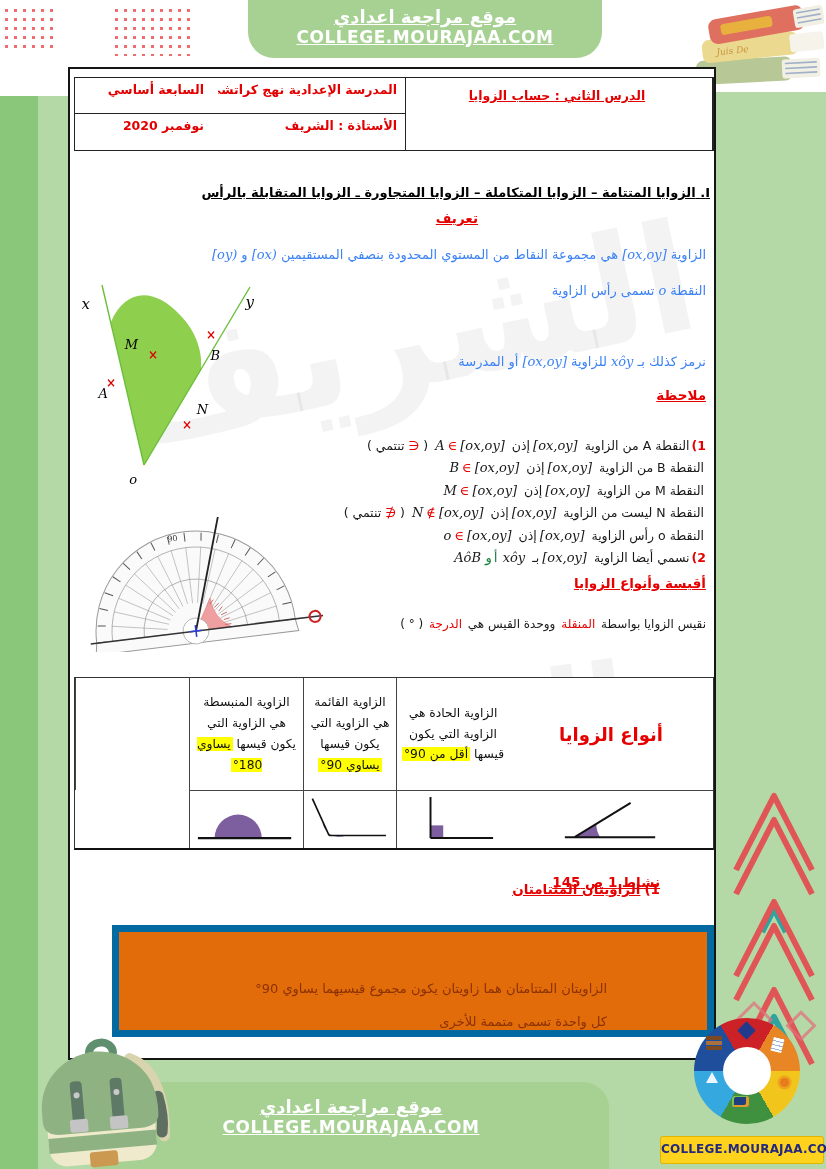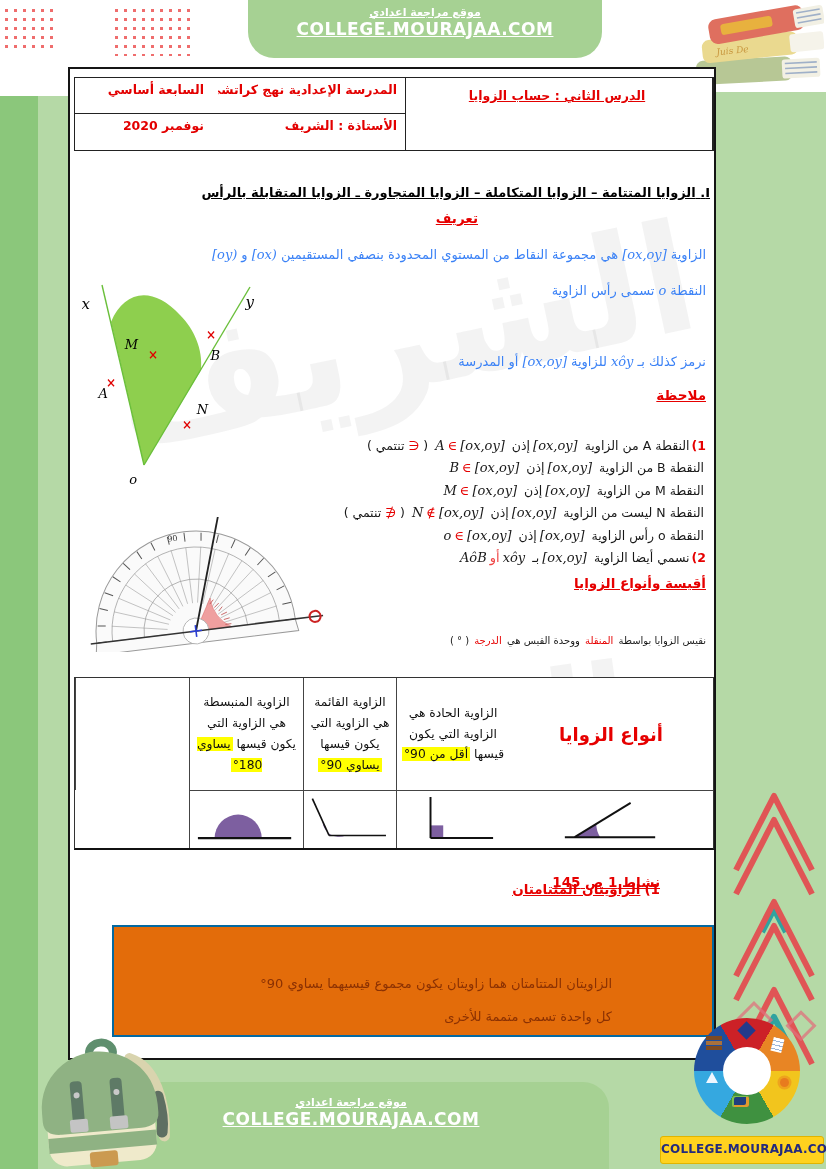--- a/index.html
+++ b/index.html
@@ -9,21 +9,21 @@
   }
   .abs{position:absolute;}
   
   .white-strip-top{left:0;top:0;width:826px;height:67px;background:#ffffff;z-index:1;}
   .white-corner-left{left:0;top:0;width:68px;height:96px;background:#ffffff;z-index:1;}
   .white-books-area{left:688px;top:0;width:138px;height:92px;background:#ffffff;z-index:1;}
   .green-stripe{left:0;top:96px;width:38px;height:1073px;background:#8bc77b;z-index:2;}
   .banner{background:#a6d193;z-index:3;text-align:center;color:#fff;}
   .banner-top{left:248px;top:0;width:354px;height:58px;border-radius:0 0 26px 26px;padding-top:6px;box-sizing:border-box;}
   .banner-bottom{left:93px;top:1082px;width:516px;height:87px;border-radius:26px 26px 0 0;padding-top:14px;box-sizing:border-box;}
-  .banner .l1{font-size:11px;font-weight:bold;text-decoration:underline;display:block;}
+  .banner .l1{font-size:18px;font-weight:bold;text-decoration:underline;display:block;}
   .banner .l2{font-size:17px;font-weight:bold;text-decoration:underline;display:block;letter-spacing:.5px;}
   .dots{z-index:2;background-image:radial-gradient(circle,#ef6d6d 1.6px,transparent 1.8px);background-size:9px 9px;}
   .dots1{left:2px;top:6px;width:56px;height:44px;}
   .dots2{left:112px;top:6px;width:84px;height:50px;}
   
   .doc{left:68px;top:67px;width:648px;height:993px;background:#fff;border:2px solid #151515;
        box-sizing:border-box;z-index:4;direction:rtl;}
   .doc .abs{position:absolute;}
   .wm{color:rgba(90,90,90,0.07);font-size:150px;font-weight:bold;pointer-events:none;white-space:nowrap;}
   .red{color:#e60000;}
@@ -44,38 +44,38 @@
   .defline{font-size:13px;color:#3b82f6;white-space:nowrap;}
   .defline .math{margin:0 4px;}
   .note-heading{top:318px;right:8px;}
   .notes{top:366px;right:8px;width:520px;text-align:right;font-size:12.5px;color:#181818;}
   .note-row{line-height:22.4px;white-space:nowrap;}
   .note-row .nnum{color:#e60000;font-weight:bold;margin-left:2px;}
   .note-row .math{margin:0 3px;}
   .note-row .sym{padding:0 3px;font-style:normal;}
   .nparen{margin-right:0;}
   .measure-heading{top:506px;right:8px;}
-  .measure-line{top:566px;right:8px;font-size:10px;color:#181818;white-space:nowrap;}
+  .measure-line{top:548px;right:8px;font-size:12px;color:#181818;white-space:nowrap;}
   .measure-line .red{margin:0 2px;}
   
   .atable{left:4px;top:608px;width:638px;display:grid;
           grid-template-columns:204px 113px 93px 114px 114px;grid-template-rows:112px 58px;
           border:1.4px solid #333;border-bottom:2px solid #111;background:#fff;}
   .atable>div{border-left:1px solid #444;border-top:1px solid #444;box-sizing:border-box;
               display:flex;align-items:center;justify-content:center;text-align:center;}
   .atable>div:nth-child(1),.atable>div:nth-child(2),.atable>div:nth-child(3),
   .atable>div:nth-child(4),.atable>div:nth-child(5){border-top:none;}
   .atable>div:nth-child(5n+1){border-left:none;}
   .at-rowhead{color:#e60000;font-weight:bold;font-size:18px;}
   .at-cell{font-size:12.3px;line-height:1.7;padding:4px 3px;color:#111;}
   .hl{background:#ffff00;padding:0 2px;}
   .activity-title{top:789px;right:54px;margin-top:16px;}
   .activity-item{top:812px;right:54px;font-size:13.5px;font-weight:bold;color:#e60000;white-space:nowrap;}
   .activity-item .sub{text-decoration:underline;margin-right:4px;}
-  .orange-box{left:42px;top:856px;width:602px;height:112px;background:#e36c0a;border:2px solid #0369a1;
+  .orange-box{left:42px;top:856px;width:602px;height:112px;background:#e36c0a;border:7px solid #0369a1;
               box-sizing:border-box;padding:40px 100px 0 16px;color:#8b3103;font-size:13px;}
   .orange-box div{white-space:nowrap;line-height:33px;text-align:right;}
   
   .chevrons{left:726px;top:782px;z-index:2;}
   .diamonds{left:730px;top:996px;z-index:2;}
   .logo-ring{left:694px;top:1018px;width:106px;height:106px;border-radius:50%;z-index:5;
      background:conic-gradient(#cc2127 0deg 30deg,#e88524 30deg 90deg,#f2c51d 90deg 150deg,
                 #3f9140 150deg 210deg,#35a8e0 210deg 270deg,#1f4e9c 270deg 330deg,#cc2127 330deg 360deg);}
   .logo-hole{left:723px;top:1047px;width:48px;height:48px;border-radius:50%;background:#fff;z-index:6;}
   .g-cap{left:740px;top:1024px;width:13px;height:13px;background:#223a8c;transform:rotate(45deg);z-index:6;}
@@ -194,21 +194,21 @@
       <span class="nparen"><span>(</span> <span class="red">∉</span> <span>تنتمي )</span></span>
     </div>
     <div class="note-row">
       <span class="nnum"></span><span>النقطة o رأس الزاوية</span>
       <span class="math" dir="ltr">[ox,oy]</span><span>إذن</span>
       <span class="math" dir="ltr"><span>o</span><span class="sym red">∈</span><span>[ox,oy]</span></span>
     </div>
     <div class="note-row">
       <span class="nnum">2)</span><span>نسمي أيضا الزاوية</span>
       <span class="math" dir="ltr">[ox,oy]</span><span>بـ</span>
-      <span class="math" dir="rtl"><span>xôy</span><span class="sym" style="color:#ef4444;font-family:Liberation Sans, sans-serif;font-style:normal">أو</span><span>AôB</span></span>
+      <span class="math" dir="rtl"><span>xôy</span><span class="sym" style="color:#15803d;font-family:Liberation Mono, monospace;font-style:normal">أو</span><span>AôB</span></span>
     </div>
   </div>
 
   <div class="abs rhead measure-heading">أقيسة وأنواع الزوايا</div>
   <div class="abs measure-line">
     <span>نقيس الزوايا بواسطة</span>
     <span class="red">المنقلة</span>
     <span>ووحدة القيس هي</span>
     <span class="red">الدرجة</span>
     <span>(  °  )</span>

